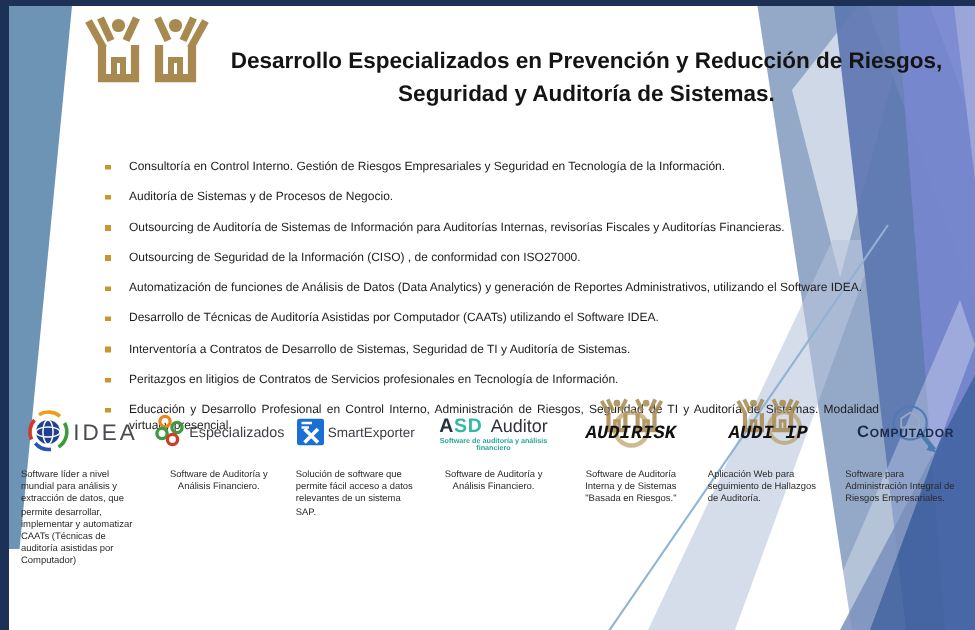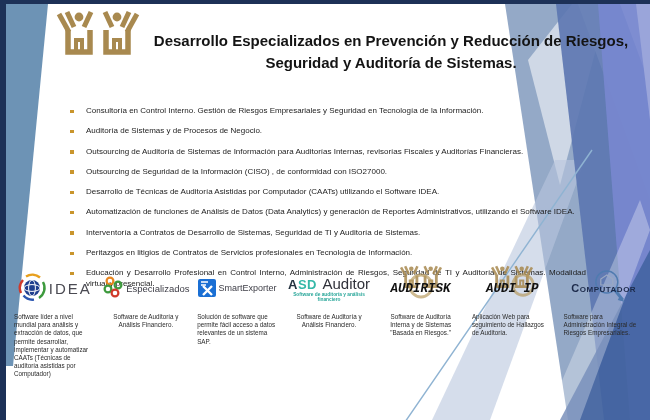--- a/index.html
+++ b/index.html
@@ -31,21 +31,21 @@
   
   .products{position:absolute;top:263px;left:10px;right:2px;display:flex;gap:3px;}
   .product{flex:1;min-width:0;text-align:center;}
   .product .logo-zone{height:42px;display:flex;align-items:center;justify-content:center;gap:2px;}
   .product .desc{font-size:6.3px;line-height:1.3;color:#2a2a2a;text-align:left;padding:4px 4px 0 4px;}
   .wm-idea{font-size:15px;letter-spacing:2px;color:#4a4a52;font-weight:400;}
   .wm-sa{font-size:9.5px;color:#3d3d46;}
   .wm-se{font-size:9px;color:#3d3d46;}
   .wm-asd{font-size:13px;font-weight:800;color:#24313f;letter-spacing:.5px;}
   .wm-asd .teal{color:#35b8a8;}
-  .wm-asd-rest{font-size:15px;color:#30313a;font-weight:400;margin-left:1px;}
+  .wm-asd-rest{font-size:12px;color:#30313a;font-weight:400;margin-left:1px;}
   .asd-tag{font-size:4.8px;color:#2aa79a;font-weight:bold;margin-top:-1px;}
   .wm-gold-combo{position:relative;display:inline-block;font-family:Liberation Mono, monospace;}
   .wm-gold-combo .mark-bg{position:absolute;left:50%;top:-14px;transform:translateX(-50%);opacity:.85;}
   .wm-black{position:relative;font-size:12.5px;font-weight:800;font-style:italic;color:#111;white-space:nowrap;}
   .wm-cr{font-size:11px;font-weight:700;color:#1c2a4a;font-variant:small-caps;letter-spacing:.5px;position:relative;}
 
   
   .footer{
     position:absolute;left:0;bottom:0;width:650px;height:56px;background:#30508c;
     color:#d6dde9;z-index:2;display:flex;flex-direction:column;justify-content:center;gap:3px;
@@ -104,22 +104,22 @@
         <div>Desarrollo Especializados en Prevención y Reducción de Riesgos,</div>
         <div>Seguridad y Auditoría de Sistemas.</div>
       </div>
     </div>
 
     <ul class="services">
       <li>Consultoría en Control Interno. Gestión de Riesgos Empresariales y Seguridad en Tecnología de la Información.</li>
       <li>Auditoría de Sistemas y de Procesos de Negocio.</li>
       <li>Outsourcing de Auditoría de Sistemas de Información para Auditorías Internas, revisorías Fiscales y Auditorías Financieras.</li>
       <li>Outsourcing de Seguridad de la Información (CISO) , de conformidad con ISO27000.</li>
+      <li>Automatización de funciones de Análisis de Datos (Data Analytics) y generación de Reportes Administrativos, utilizando el Software IDEA.</li>
       <li>Desarrollo de Técnicas de Auditoría Asistidas por Computador (CAATs) utilizando el Software IDEA.</li>
-      <li>Automatización de funciones de Análisis de Datos (Data Analytics) y generación de Reportes Administrativos, utilizando el Software IDEA.</li>
       <li>Interventoría a Contratos de Desarrollo de Sistemas, Seguridad de TI y Auditoría de Sistemas.</li>
       <li>Peritazgos en litigios de Contratos de Servicios profesionales en Tecnología de Información.</li>
       <li>Educación y Desarrollo Profesional en Control Interno, Administración de Riesgos, Seguridad de TI y Auditoría de Sistemas. Modalidad virtual y presencial.</li>
     </ul>
 
     <div class="products">
 
       <div class="product">
         <div class="logo-zone">
           <svg width="30" height="30" viewBox="0 0 30 30">

